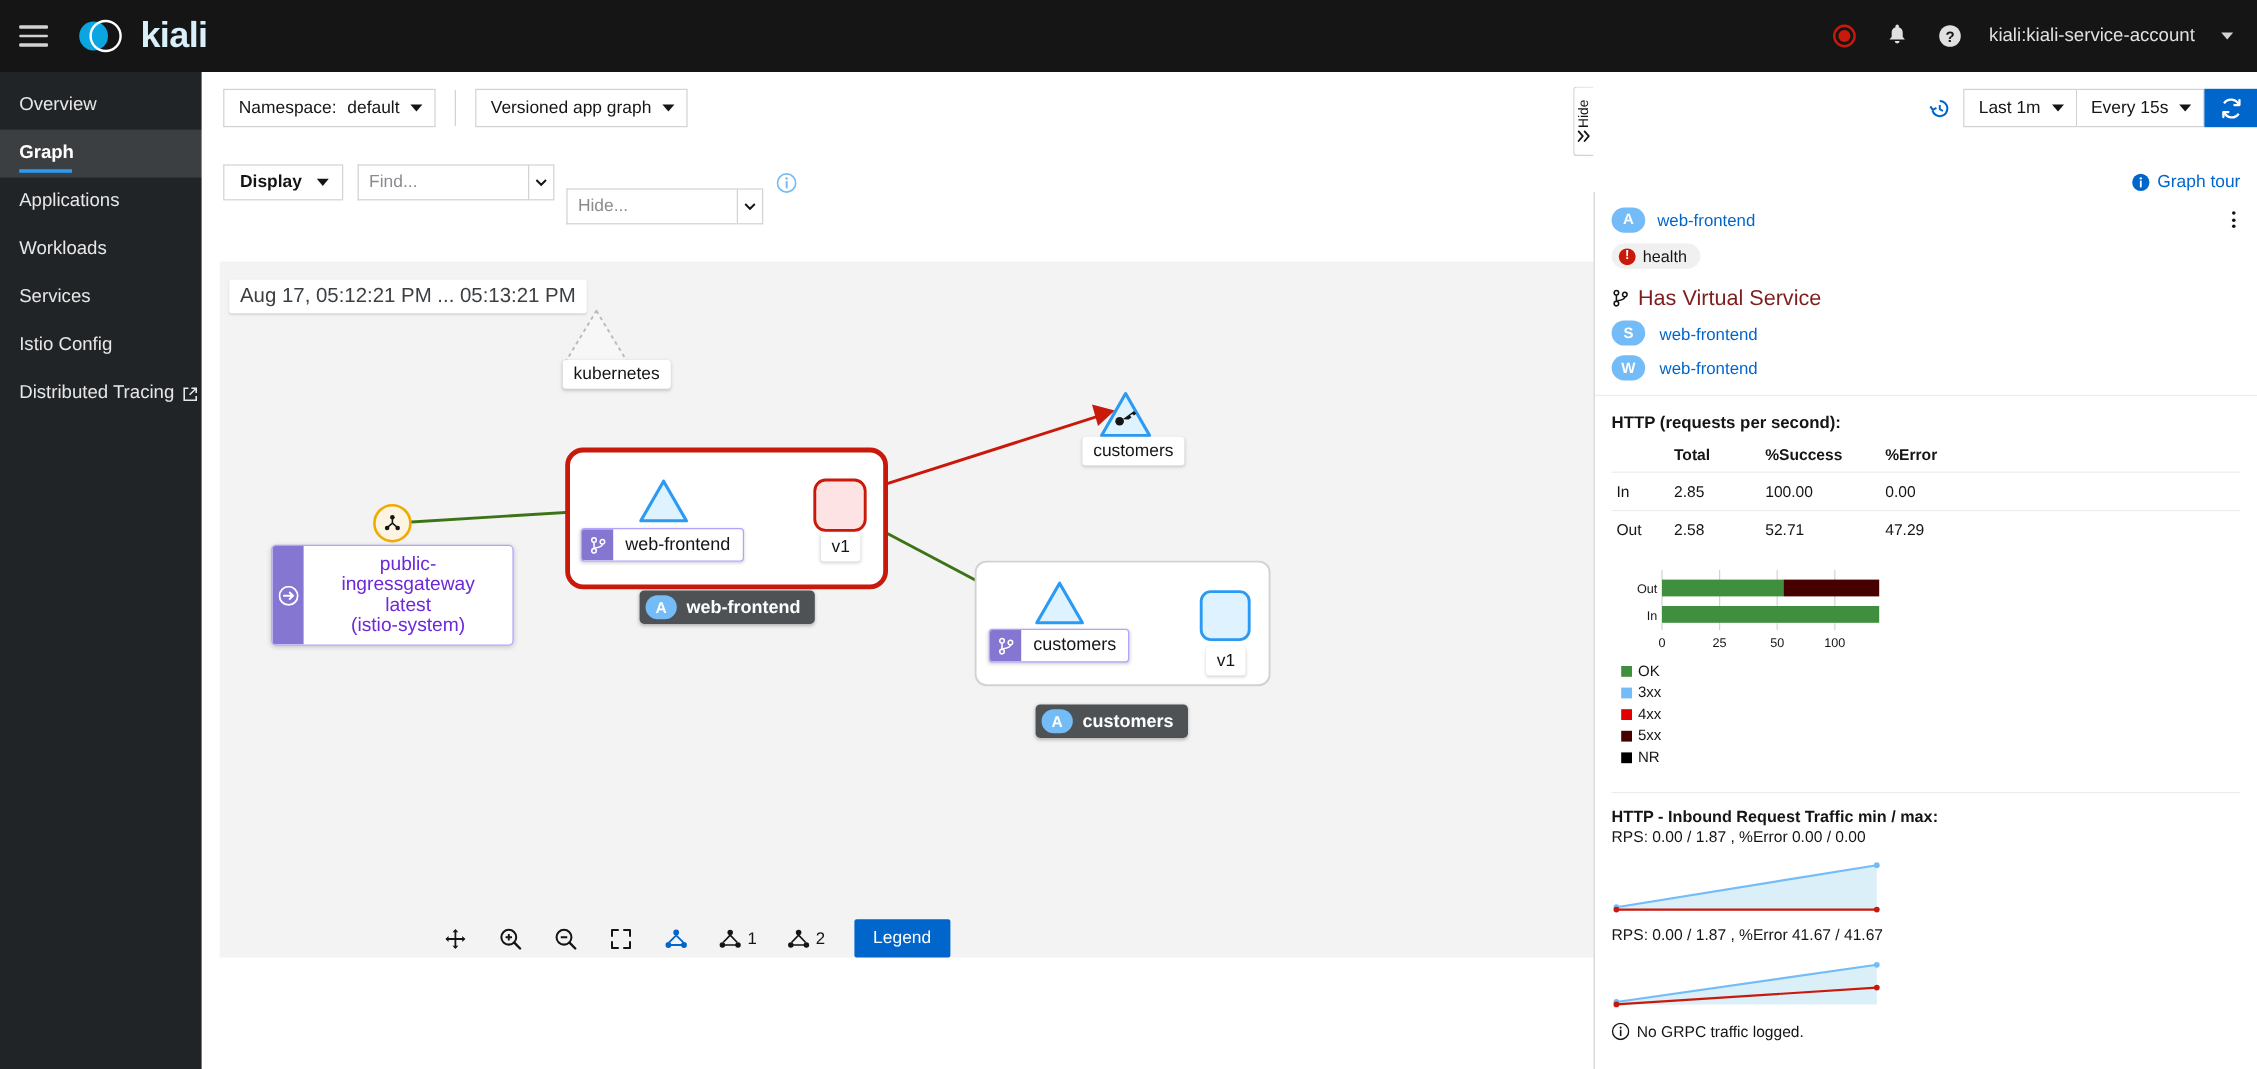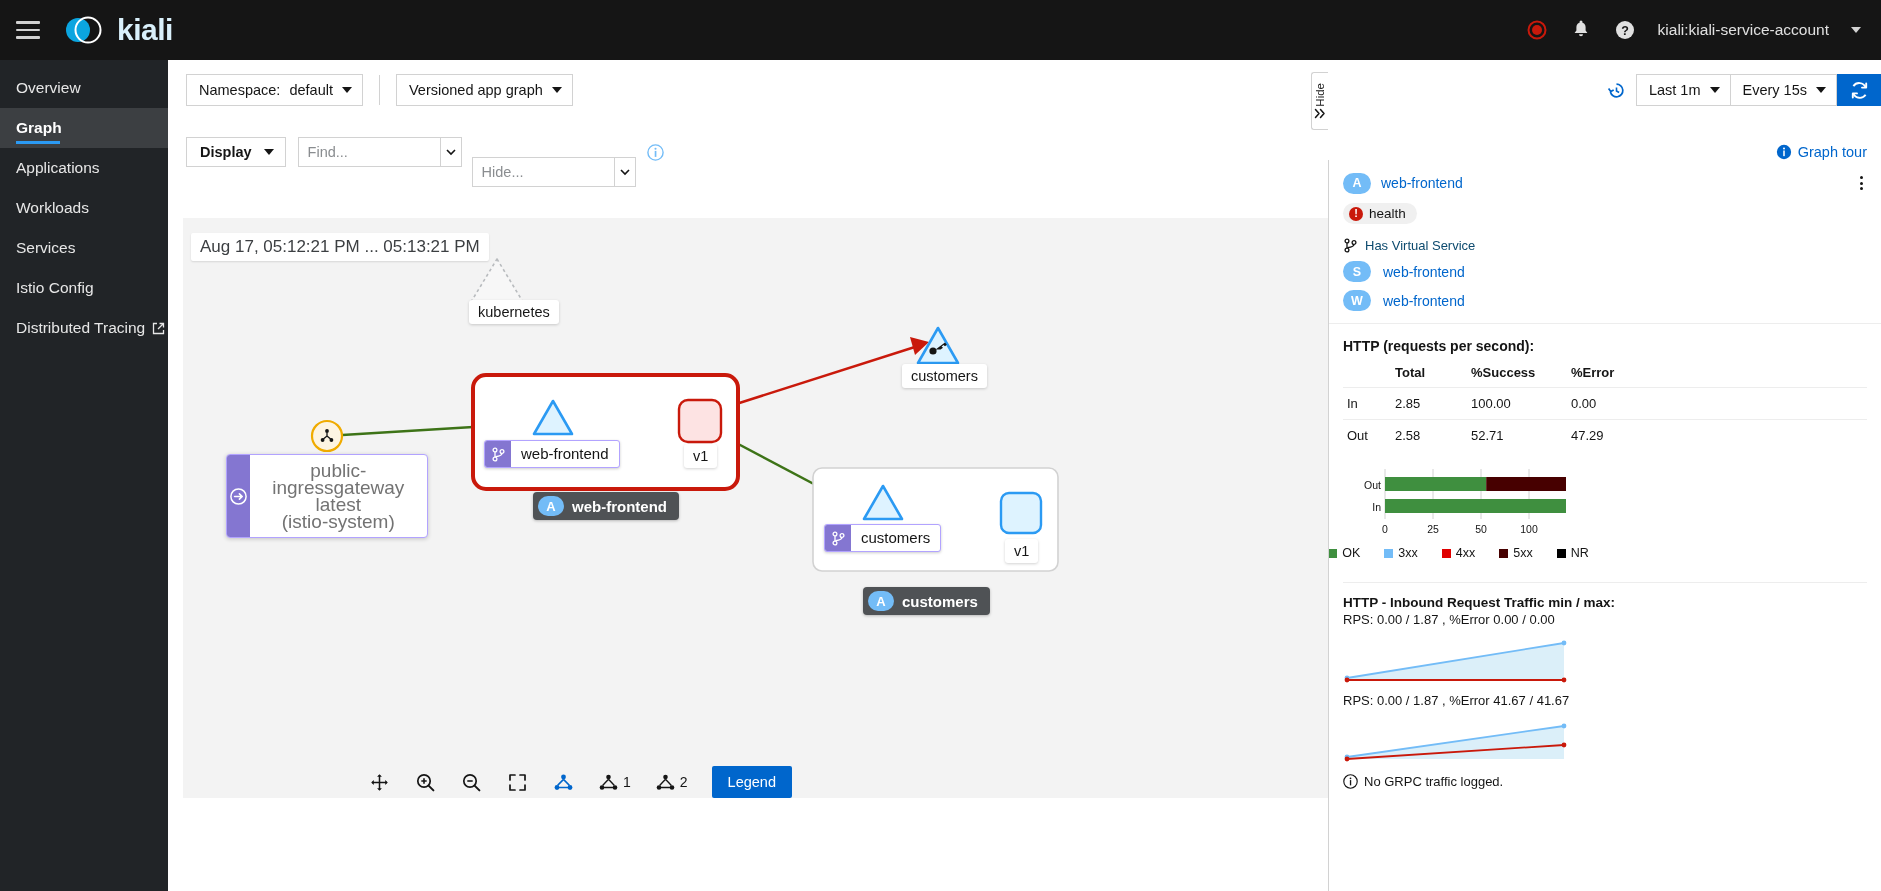--- a/index.html
+++ b/index.html
@@ -144,21 +144,21 @@
   .ingress-box {
     position: absolute; display: flex; align-items: stretch; background: #fff;
     border: 1px solid #b2a3ff; border-radius: 4px;
     box-shadow: 0 1px 4px rgba(0,0,0,.2); overflow: hidden;
   }
   .ingress-icon {
     background: #8476d1; width: 28px; display: flex; align-items: center;
     justify-content: center;
   }
   .ingress-text {
-    padding: 7px 13px; font-size: 19px; color: #737373;
+    padding: 7px 13px; font-size: 16px; color: #6d28d9;
     text-align: center; line-height: 17px;
   }
 
   
   .graph-bottom {
     position: absolute; left: 190px; top: 705px;
     display: flex; align-items: center; gap: 4px;
   }
   .gb-btn {
     width: 42px; height: 34px; background: transparent; border: none;
@@ -199,40 +199,40 @@
     display: inline-flex; align-items: center; gap: 6px; background: #f0f0f0;
     border-radius: 11px; padding: 3px 11px 3px 6px; margin-top: 9px;
   }
   .health-dot {
     width: 14px; height: 14px; border-radius: 50%; background: #c9190b;
     color: #fff; font-size: 11px; font-weight: 700; display: flex;
     align-items: center; justify-content: center; line-height: 1;
   }
   .health-text { font-size: 13.5px; color: #151515; }
   .vs-row { display: flex; align-items: center; gap: 7px; margin-top: 14px; }
-  .vs-text { font-size: 13px; color: #0c4a6e; }
+  .vs-text { font-size: 18px; color: #7f1d1d; }
   .sp-sub-row { display: flex; align-items: center; gap: 12px; margin-top: 8px; }
   .sp-divider { height: 1px; background: #ededed; }
 
   .sp-title { font-size: 14px; font-weight: 700; color: #151515; }
   table.metrics { width: 100%; border-collapse: collapse; margin-top: 8px; }
   table.metrics th {
     font-size: 13px; color: #151515; font-weight: 700; text-align: left;
     padding: 3px 4px 7px 4px;
   }
   table.metrics td {
     font-size: 13px; color: #151515; padding: 8px 4px;
     border-top: 1px solid #ededed;
   }
   table.metrics th:first-child, table.metrics td:first-child { width: 48px; }
   table.metrics th:nth-child(2), table.metrics td:nth-child(2) { width: 76px; }
   table.metrics th:nth-child(3), table.metrics td:nth-child(3) { width: 100px; }
 
   .chart-legend {
-    display: flex; gap: 24px; justify-content: center; margin-top: 7px;
+    display: flex; gap: 4px; justify-content: center; margin-top: 7px; flex-direction: column;
   }
   .lg-item { display: flex; align-items: center; gap: 5px; font-size: 12.5px; color: #151515; }
   .lg-sq { width: 9px; height: 9px; }
 
   .spark-title { font-size: 13.5px; font-weight: 700; color: #151515; }
   .spark-sub { font-size: 13px; color: #151515; margin-top: 2px; }
   .nogrpc { display: flex; align-items: center; gap: 6px; font-size: 13px; color: #151515; }
 </style>
 </head>
 <body>

